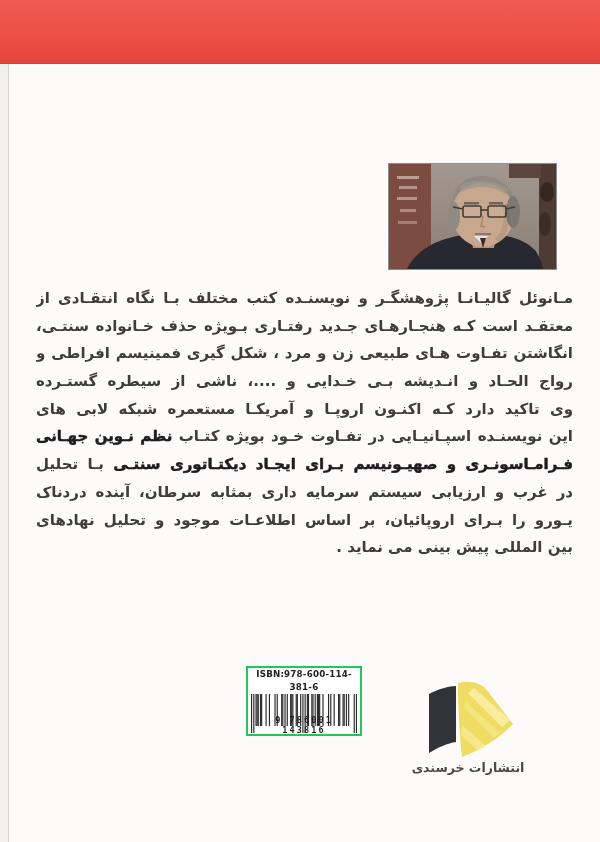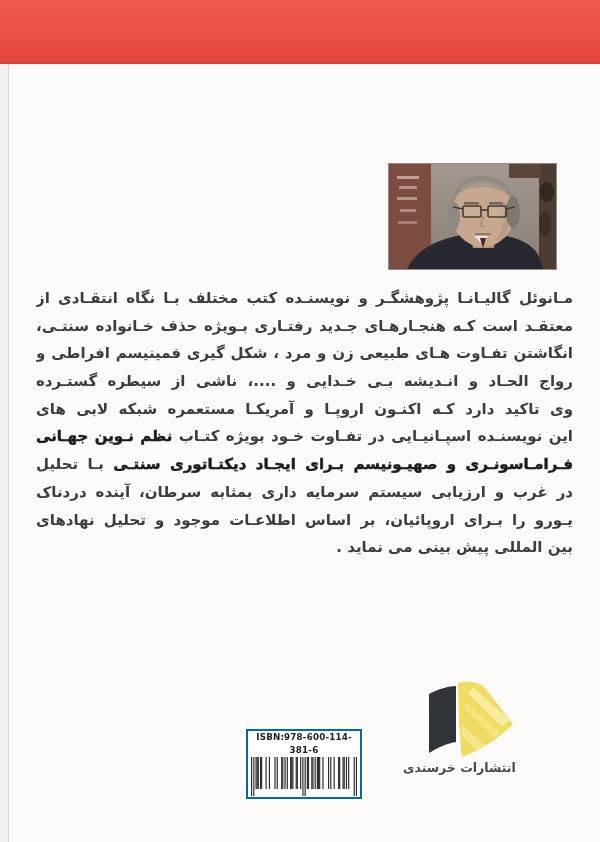--- a/index.html
+++ b/index.html
@@ -27,40 +27,40 @@
   .text-block{
     position:absolute;left:36px;top:285px;width:537px;
     direction:rtl;unicode-bidi:embed;
     color:#3e3c3d;font-size:15px;font-weight:700;
   }
   .tline{height:27.7px;line-height:27.7px;white-space:nowrap;text-align:right;overflow:visible;}
   .tline.fill{white-space:normal;text-align:justify;text-align-last:justify;height:27.7px;overflow:hidden;}
   .tline .b{color:#1d1b1e;-webkit-text-stroke:0.45px #1d1b1e;}
   
   .barcode-box{
-    position:absolute;left:246px;top:729px;width:116px;height:70px;
-    background:#fff;border:2px solid #0369a1;box-sizing:border-box;
+    position:absolute;left:246px;top:666px;width:116px;height:70px;
+    background:#fff;border:2px solid #22c55e;box-sizing:border-box;
     display:flex;flex-direction:column;
   }
   .isbn-label{
     flex:0 0 13px;line-height:13px;text-align:center;
     font-size:8.7px;letter-spacing:0.2px;color:#222;font-weight:700;
   }
   .bars-wrap{position:relative;flex:1;margin:0 3px 1px 3px;}
   .bars-wrap svg{position:absolute;left:0;top:0;width:100%;height:100%;}
   .digits-row{
     position:absolute;left:0;right:0;bottom:-2px;text-align:center;
     font-size:8.5px;letter-spacing:2.1px;color:#1e1e1e;font-weight:700;
     font-family:"DejaVu Sans Mono",monospace;
   }
   
   .pub-logo{position:absolute;left:422px;top:680px;width:94px;height:80px;}
   .pub-logo svg{display:block;width:100%;height:100%;}
   .pub-name{
-    position:absolute;left:403px;top:760px;width:130px;text-align:left;
+    position:absolute;left:403px;top:760px;width:130px;text-align:center;
     direction:rtl;font-size:12.5px;font-weight:700;color:#4a4745;
   }
 </style>
 </head>
 <body>
 
 <div class="page">
 
   <div class="red-band"></div>
   <div class="left-gutter"></div>
@@ -160,20 +160,21 @@
           <rect x="74" y="0" width="1.05" height="41" fill="#2b2b2b"></rect>
           <rect x="78" y="0" width="1.05" height="41" fill="#2b2b2b"></rect>
           <rect x="79" y="0" width="1.05" height="41" fill="#2b2b2b"></rect>
           <rect x="82" y="0" width="1.05" height="41" fill="#2b2b2b"></rect>
           <rect x="83" y="0" width="1.05" height="41" fill="#2b2b2b"></rect>
           <rect x="85" y="0" width="1.05" height="41" fill="#2b2b2b"></rect>
           <rect x="87" y="0" width="1.05" height="41" fill="#2b2b2b"></rect>
           <rect x="92" y="0" width="1.05" height="50" fill="#2b2b2b"></rect>
           <rect x="94" y="0" width="1.05" height="50" fill="#2b2b2b"></rect>
         </svg>
+      <div class="digits-row">9 786001 143816</div>
     </div>
   </div>
 
   <div class="pub-logo">
     <svg viewBox="0 0 94 80">
       <path d="M36,3 C48,0 58,3 64,9 L91,44 C80,56 60,70 40,77 C38,60 36,30 36,3 Z" fill="#f1dc63"></path>
       <path d="M52,8 L88,40 L80,47 L46,13 Z" fill="#f9f0a8" opacity="0.85"></path>
       <path d="M44,22 L78,53 L72,58 L42,28 Z" fill="#f7e88c" opacity="0.7"></path>
       <path d="M40,45 L64,66 L56,71 L39,55 Z" fill="#f9f0a8" opacity="0.6"></path>
       <path d="M7,14 C16,9 27,6 34,6 L34,62 C26,63 15,68 7,73 Z" fill="#303337"></path>

